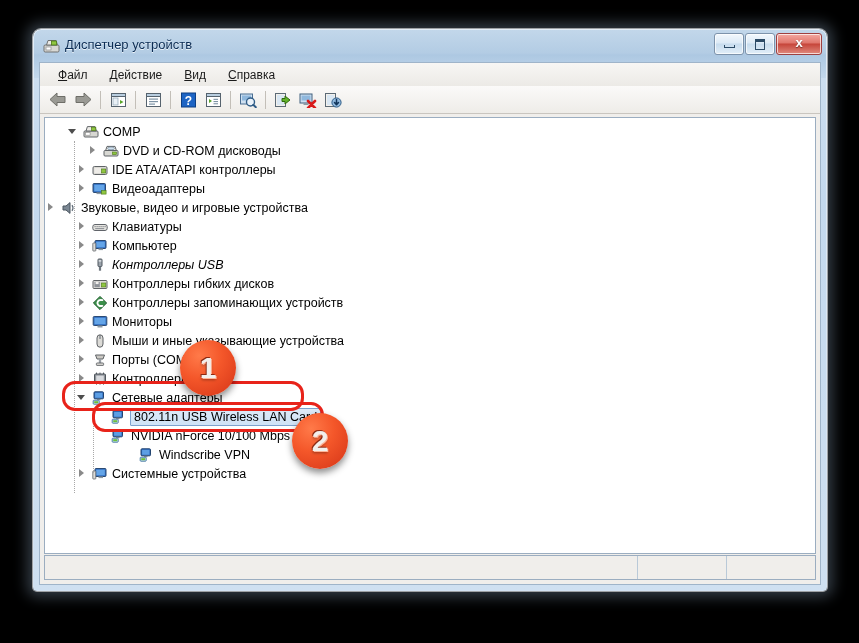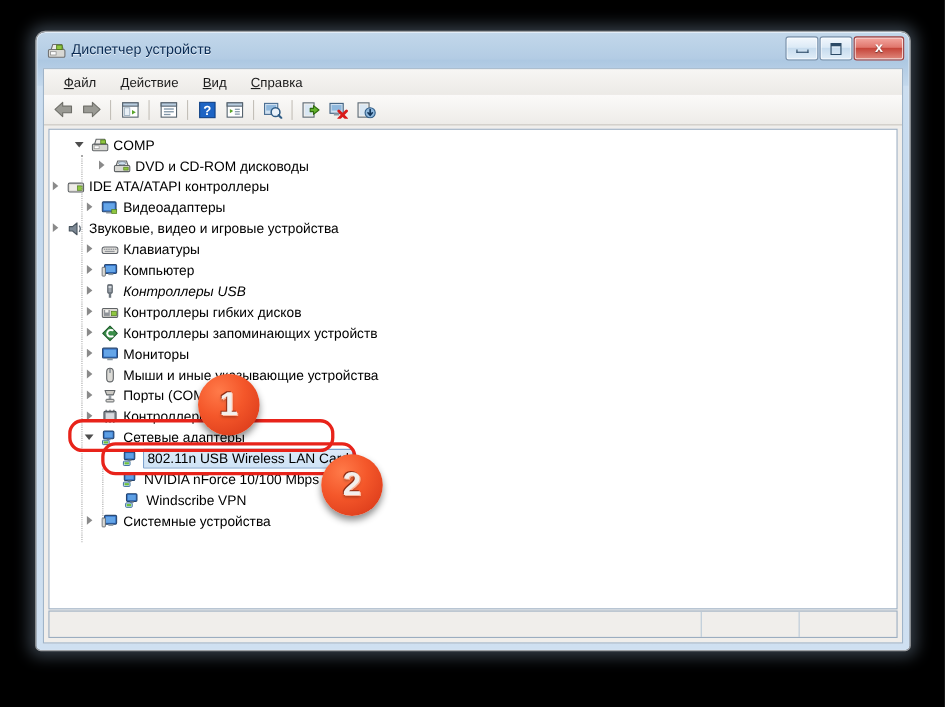--- a/index.html
+++ b/index.html
@@ -308,21 +308,21 @@
               <span class="exp closed"></span>
               <span style="display: inline-block; width: 5px; flex: 0 0 auto;"></span>
               <span class="ico"><svg width="16" height="16" viewBox="0 0 16 16">
                   <rect x="1" y="7.5" width="14" height="5.5" rx="1" fill="#d8d8d3" stroke="#5f6366" stroke-width="1"></rect>
                   <path d="M2.6 7.5 L4 3.4 L12 3.4 L13.4 7.5 Z" fill="#eceae6" stroke="#5f6366" stroke-width="1"></path>
                   <ellipse cx="8" cy="5.4" rx="3.4" ry="1.5" fill="#cfe0ee" stroke="#6d7f90" stroke-width=".7"></ellipse>
                   <rect x="9.5" y="9" width="4" height="2.6" fill="#8fc640" stroke="#4d7a18" stroke-width=".6"></rect>
                 </svg></span>
               <span class="lbl">DVD и CD-ROM дисководы</span>
             </div>
-            <div class="row" style=" text-align: center;">
+            <div class="row" style="padding-left: 31px; text-align: center;">
               <span class="exp closed"></span>
               <span style="display: inline-block; width: 5px; flex: 0 0 auto;"></span>
               <span class="ico"><svg width="16" height="16" viewBox="0 0 16 16">
                   <rect x="1" y="4.5" width="14" height="8" rx="1.4" fill="#dad9d4" stroke="#5f6366" stroke-width="1"></rect>
                   <rect x="2.4" y="6" width="6.5" height="5" fill="#eeece8"></rect>
                   <rect x="9.5" y="7" width="4.2" height="4" fill="#8fc640" stroke="#4d7a18" stroke-width=".6"></rect>
                 </svg></span>
               <span class="lbl">IDE ATA/ATAPI контроллеры</span>
             </div>
             <div class="row" style="padding-left: 31px;">
@@ -479,21 +479,21 @@
               <span style="display: inline-block; width: 5px; flex: 0 0 auto;"></span>
               <span class="ico"><svg width="16" height="16" viewBox="0 0 16 16">
                   <rect x="2" y="1.8" width="9.5" height="7" rx="1" fill="#2f6bbf" stroke="#23446f" stroke-width="1"></rect>
                   <rect x="3.1" y="2.9" width="7.3" height="4.8" fill="#5d9fe4"></rect>
                   <rect x="5" y="8.8" width="3.5" height="1.4" fill="#7b858f"></rect>
                   <rect x="1.2" y="10.2" width="6" height="4" rx=".7" fill="#cfe6f6" stroke="#3c6f9e" stroke-width=".9"></rect>
                   <rect x="2.2" y="11.2" width="4" height="2" fill="#6cc03a"></rect>
                 </svg></span>
               <span class="lbl">NVIDIA nForce 10/100 Mbps Ethernet</span>
             </div>
-            <div class="row" style="padding-left: 52px;">
+            <div class="row" style="padding-left: 78px;">
               <span class="exp"></span>
               <span style="display: inline-block; width: 5px; flex: 0 0 auto;"></span>
               <span class="ico"><svg width="16" height="16" viewBox="0 0 16 16">
                   <rect x="2" y="1.8" width="9.5" height="7" rx="1" fill="#2f6bbf" stroke="#23446f" stroke-width="1"></rect>
                   <rect x="3.1" y="2.9" width="7.3" height="4.8" fill="#5d9fe4"></rect>
                   <rect x="5" y="8.8" width="3.5" height="1.4" fill="#7b858f"></rect>
                   <rect x="1.2" y="10.2" width="6" height="4" rx=".7" fill="#cfe6f6" stroke="#3c6f9e" stroke-width=".9"></rect>
                   <rect x="2.2" y="11.2" width="4" height="2" fill="#6cc03a"></rect>
                 </svg></span>
               <span class="lbl">Windscribe VPN</span>

